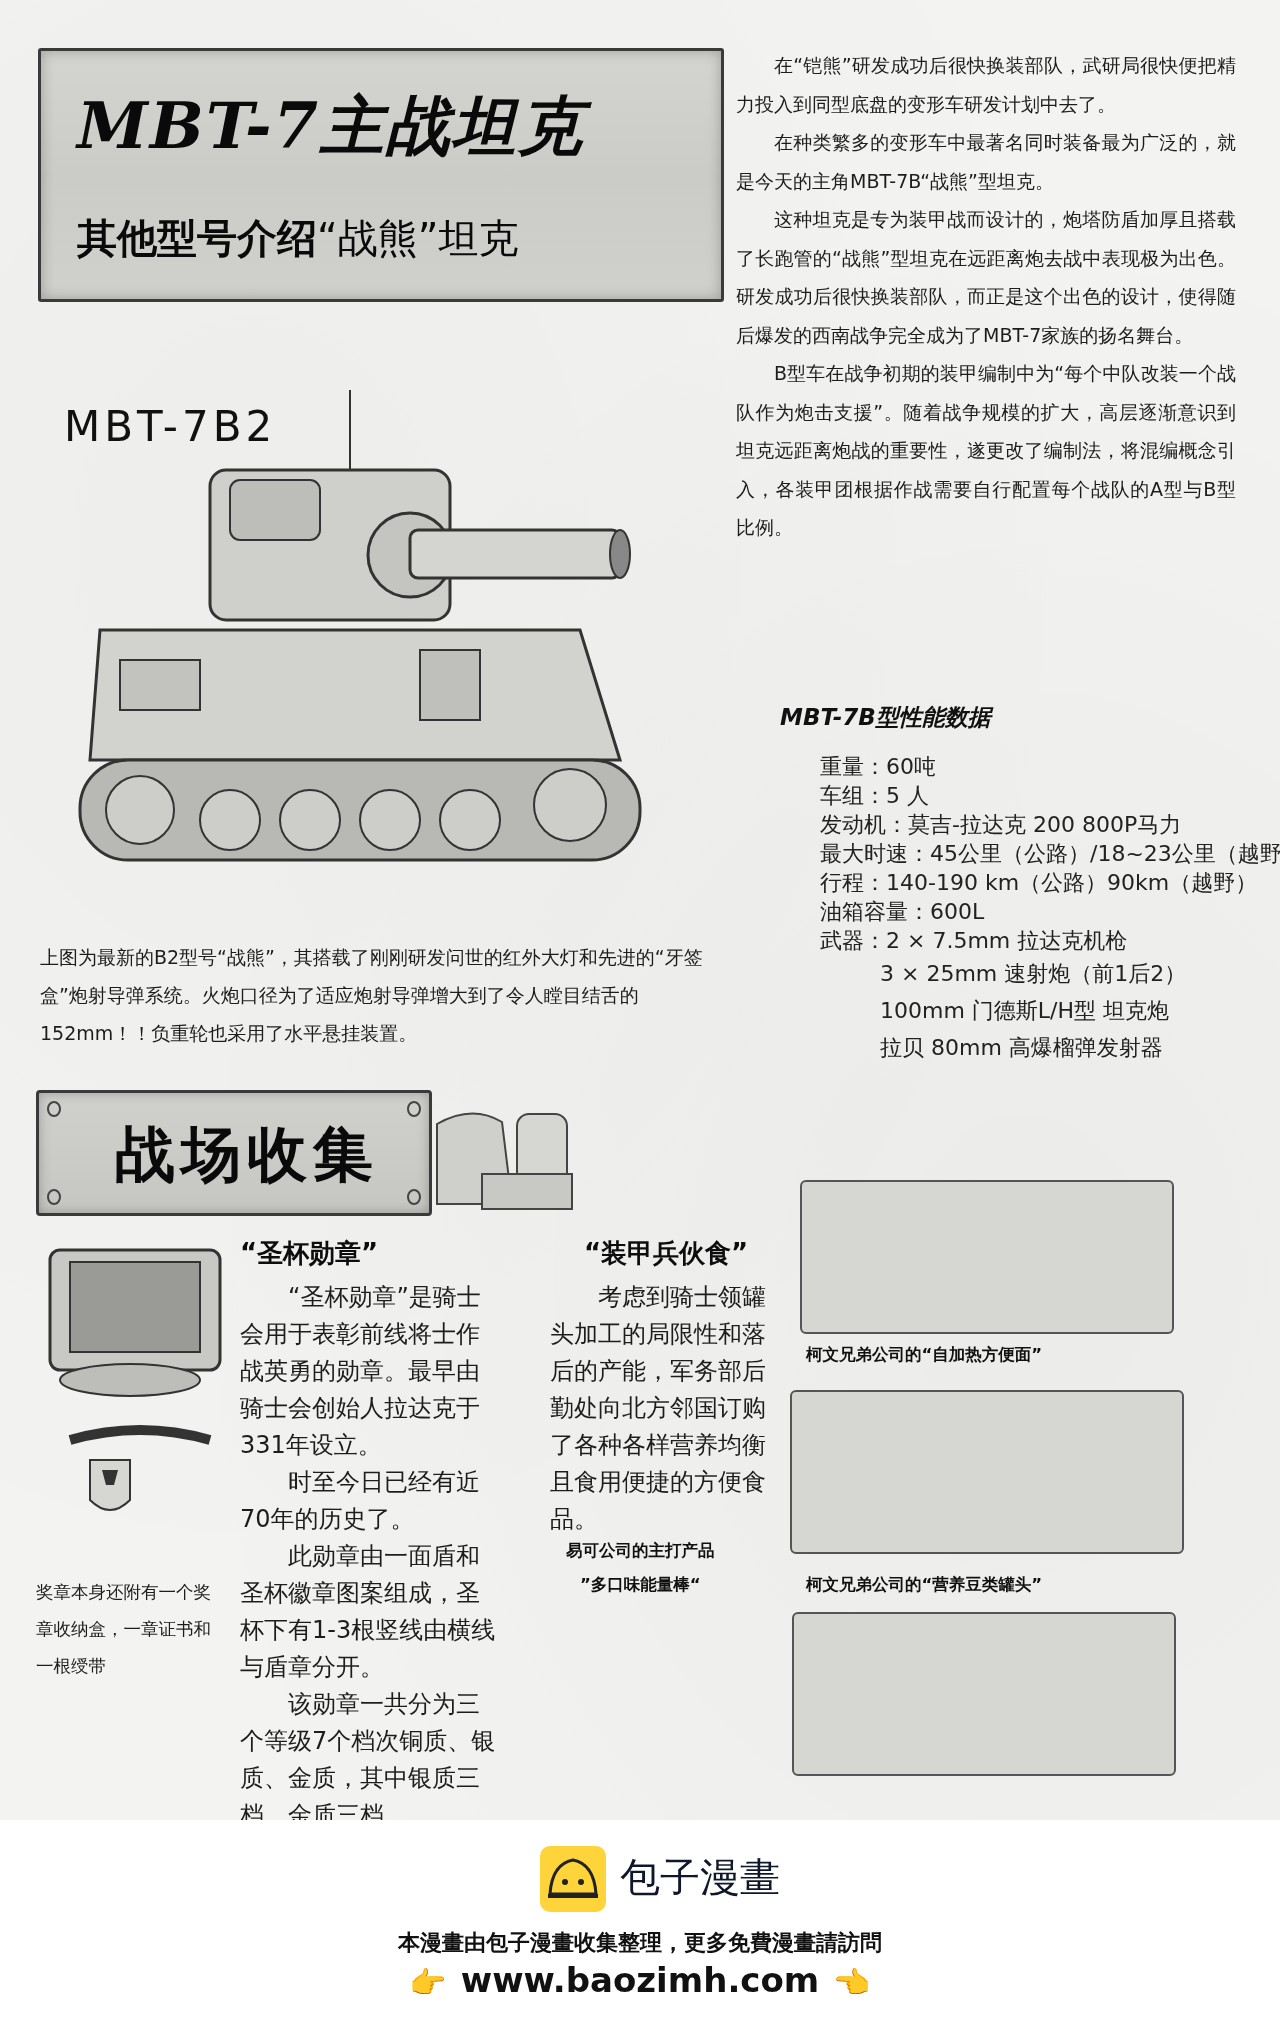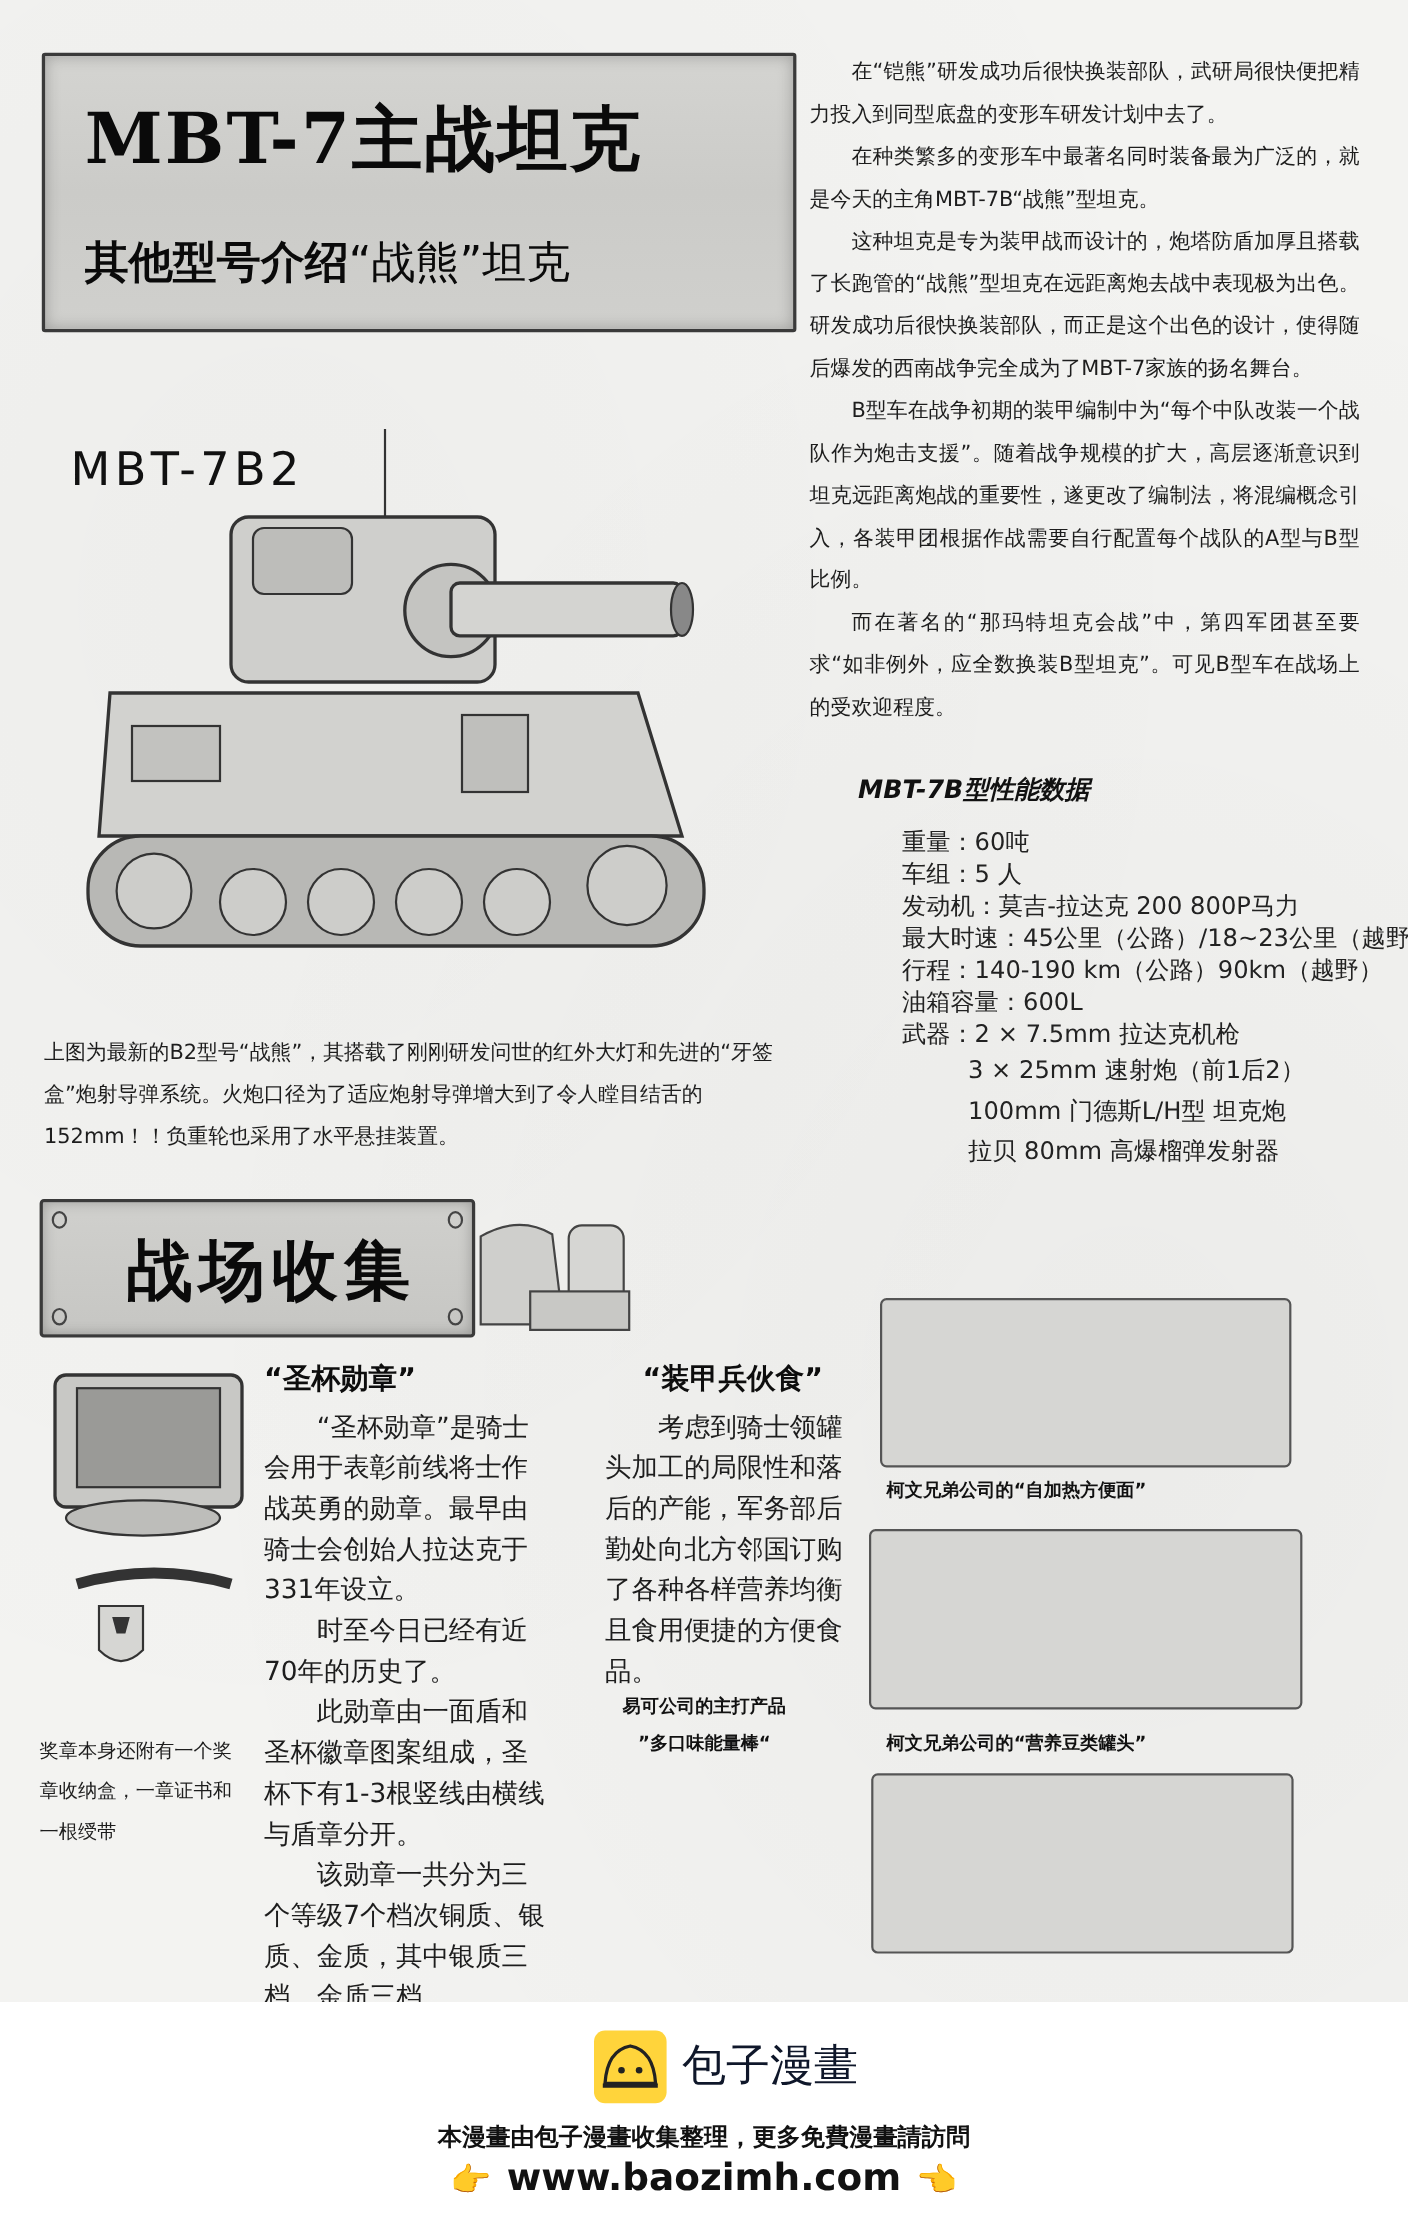--- a/index.html
+++ b/index.html
@@ -21,21 +21,21 @@
   
   .title-plaque {
     left: 38px; top: 48px; width: 680px; height: 248px;
     background: linear-gradient(180deg, #d4d4d1 0%, #cbcbc8 50%, #d0d0cd 100%);
     border: 3px solid #3a3a3a;
     border-radius: 3px;
     box-shadow: inset 0 0 14px rgba(0,0,0,0.25);
   }
   .title-main {
     left: 36px; top: 32px; font-size: 64px; font-weight: bold;
-    font-family: "DejaVu Serif", serif; letter-spacing: 2px;
+    font-family: "DejaVu Serif", serif; font-style: italic; letter-spacing: 2px;
     color: #0a0a0a; white-space: nowrap;
   }
   .title-sub {
     left: 36px; top: 160px; font-size: 40px; font-weight: bold; white-space: nowrap; color: #0a0a0a;
   }
   .title-sub .quoted { font-weight: normal; }
 
   
   .body-text {
     font-size: 19px; line-height: 38.5px; color: #1d1d1d;
@@ -110,21 +110,20 @@
     <div class="abs title-sub">
       <span>其他型号介绍</span><span class="quoted">“战熊”</span><span class="quoted">坦克</span>
     </div>
   </div>
 
   <div class="abs right-col body-text">
     <p>在“铠熊”研发成功后很快换装部队，武研局很快便把精力投入到同型底盘的变形车研发计划中去了。</p>
     <p>在种类繁多的变形车中最著名同时装备最为广泛的，就是今天的主角MBT-7B“战熊”型坦克。</p>
     <p>这种坦克是专为装甲战而设计的，炮塔防盾加厚且搭载了长跑管的“战熊”型坦克在远距离炮去战中表现极为出色。研发成功后很快换装部队，而正是这个出色的设计，使得随后爆发的西南战争完全成为了MBT-7家族的扬名舞台。</p>
     <p>B型车在战争初期的装甲编制中为“每个中队改装一个战队作为炮击支援”。随着战争规模的扩大，高层逐渐意识到坦克远距离炮战的重要性，遂更改了编制法，将混编概念引入，各装甲团根据作战需要自行配置每个战队的A型与B型比例。</p>
-    <p>而在著名的“那玛特坦克会战”中，第四军团甚至要求“如非例外，应全数换装B型坦克”。可见B型车在战场上的受欢迎程度。</p>
   </div>
 
   <svg class="abs tank-illus" viewBox="0 0 600 560">
     <line x1="290" y1="10" x2="290" y2="110" stroke="#333" stroke-width="2"></line>
     <rect x="150" y="90" width="240" height="150" rx="16" fill="#cfcfcc" stroke="#333" stroke-width="3"></rect>
     <rect x="170" y="100" width="90" height="60" rx="10" fill="#bdbdba" stroke="#333" stroke-width="2"></rect>
     <circle cx="350" cy="175" r="42" fill="#c4c4c1" stroke="#333" stroke-width="3"></circle>
     <rect x="350" y="150" width="210" height="48" rx="8" fill="#d4d4d1" stroke="#333" stroke-width="3"></rect>
     <ellipse cx="560" cy="174" rx="10" ry="24" fill="#888" stroke="#333" stroke-width="2"></ellipse>
     <path d="M40 250 L520 250 L560 380 L30 380 Z" fill="#d2d2cf" stroke="#333" stroke-width="3"></path>

